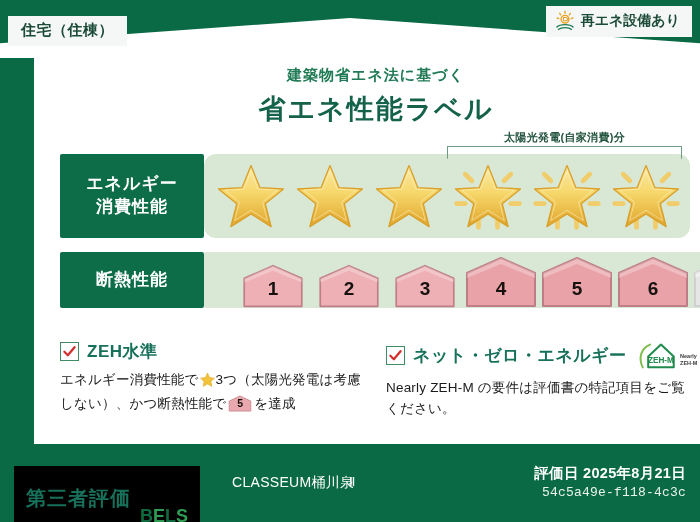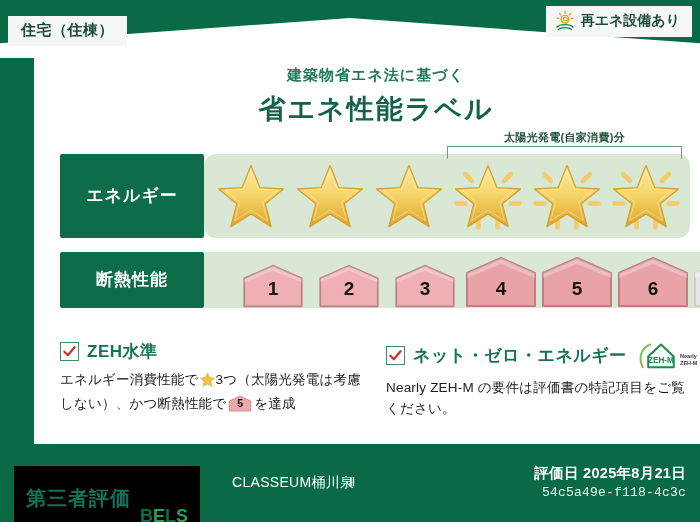--- a/index.html
+++ b/index.html
@@ -172,20 +172,21 @@
       <div class="title-big">省エネ性能ラベル</div>
     </div>
 
     <div class="watermark">ハウスタ</div>
 
     <div class="rows">
 
       <div class="row">
         <div class="row-label">
           <span>エネルギー</span>
+          <span>消費性能</span>
         </div>
         <div class="row-body row-energy">
 
           <div class="solar-bracket">
             <div class="bk-label">太陽光発電(自家消費)分</div>
             <div class="bk-line"></div>
           </div>
 
           <div class="stars" id="stars-container">
               <div class="star-cell">

